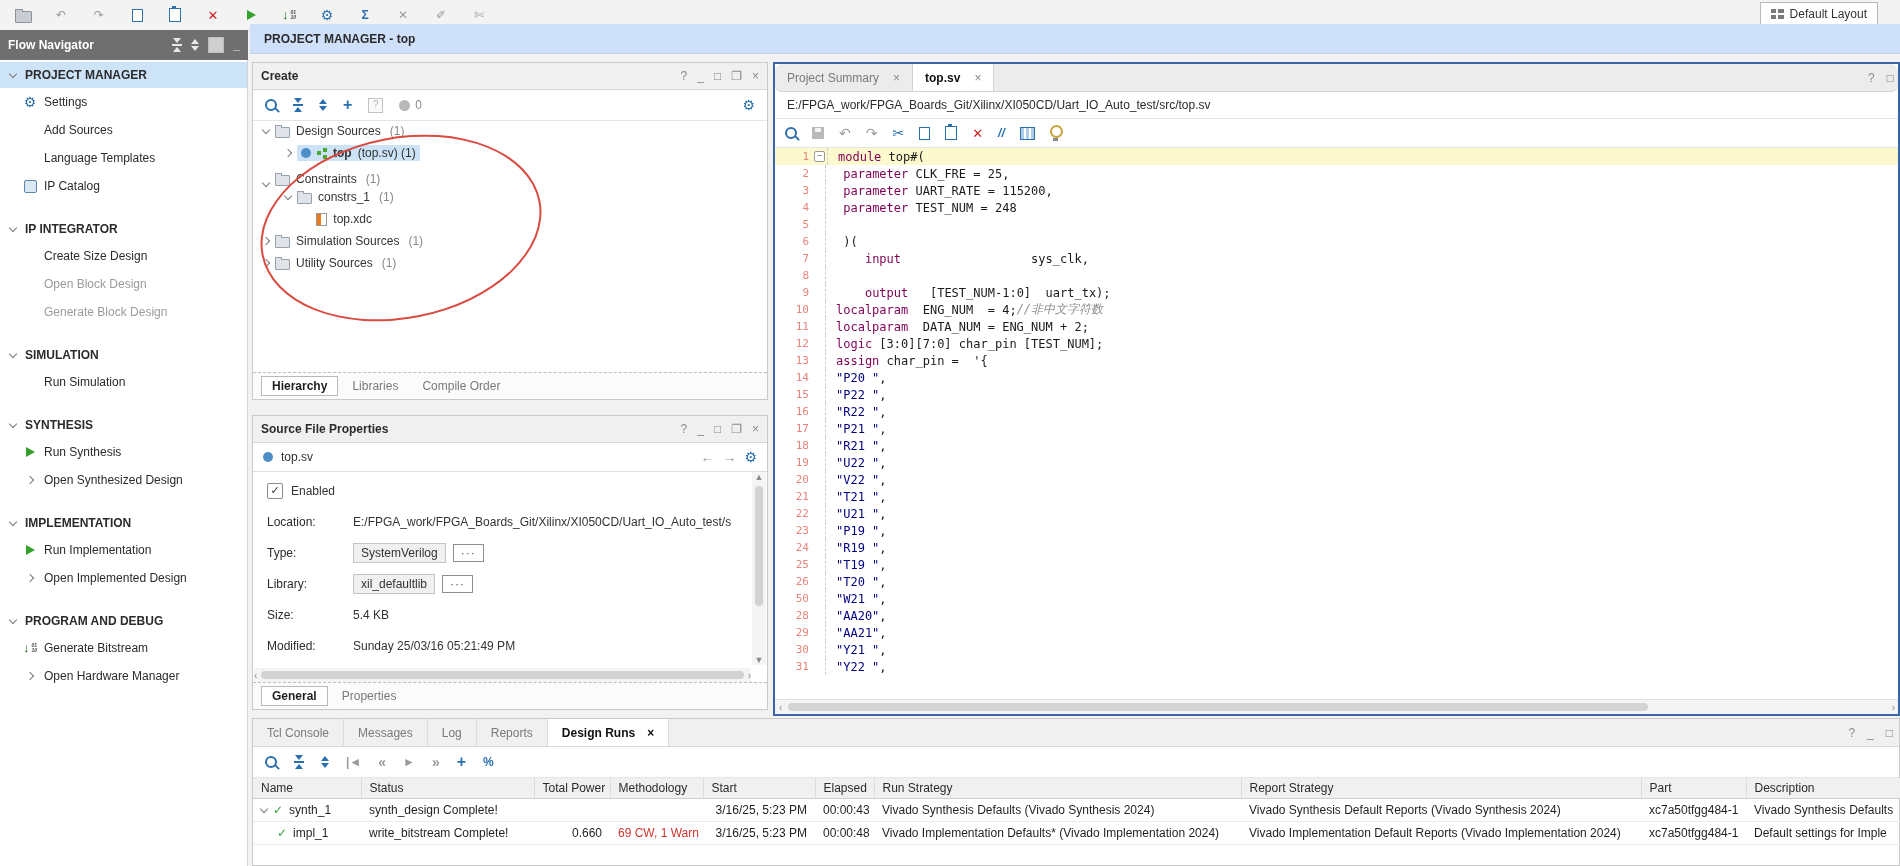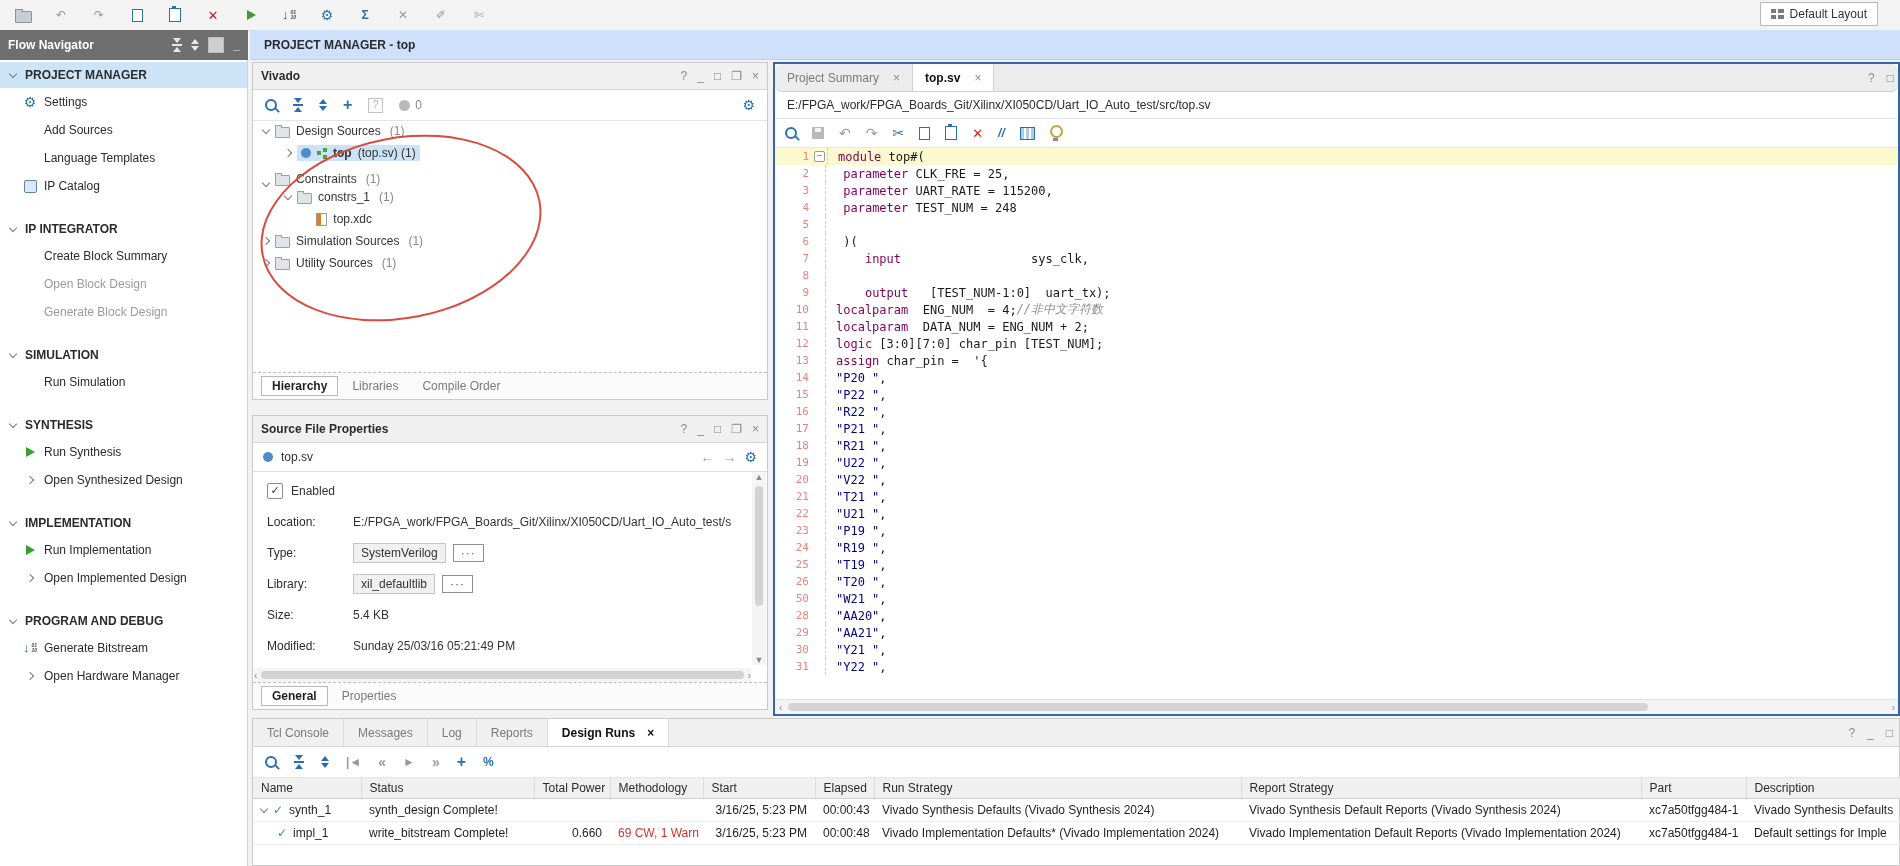--- a/index.html
+++ b/index.html
@@ -9,21 +9,21 @@
   
   #main-toolbar{position:absolute;left:0;top:0;width:1900px;height:30px;background:#f3f3f3;border-bottom:1px solid #d9d9d9;display:flex;align-items:center;}
   #toolbar-icons{display:flex;align-items:center;gap:20px;padding-left:14px;}
   #toolbar-icons .tbi{width:18px;height:18px;display:flex;align-items:center;justify-content:center;cursor:pointer;}
   #layout-selector{position:absolute;right:22px;top:2px;height:22px;background:#fff;border:1px solid #b9b9b9;display:flex;align-items:center;gap:6px;padding:0 10px;cursor:pointer;}
 
   
   #flownav-header{position:absolute;left:0;top:30px;width:248px;height:30px;background:#6f6f6f;color:#fff;font-weight:bold;display:flex;align-items:center;padding:0 8px;box-sizing:border-box;}
   #flownav-header .fn-title{flex:1;}
   #flownav-header .fn-icons{display:flex;align-items:center;gap:9px;}
-  #pm-band{position:absolute;left:250px;top:30px;width:1650px;height:30px;background:#cfe0fa;border-bottom:1px solid #c3cfe2;display:flex;align-items:center;padding-left:14px;box-sizing:border-box;font-weight:bold;color:#2b2b2b;}
+  #pm-band{position:absolute;left:250px;top:24px;width:1650px;height:30px;background:#cfe0fa;border-bottom:1px solid #c3cfe2;display:flex;align-items:center;padding-left:14px;box-sizing:border-box;font-weight:bold;color:#2b2b2b;}
 
   
   #sidebar{position:absolute;left:0;top:60px;width:248px;height:806px;background:#fff;border-right:1px solid #d4d4d4;box-sizing:border-box;overflow:hidden;}
   .fn-section{margin-top:16px;}
   .fn-section:first-child{margin-top:2px;}
   .fn-head{height:26px;display:flex;align-items:center;gap:9px;padding-left:10px;font-weight:bold;color:#2b2b2b;cursor:pointer;}
   .fn-head.sel{background:#cde4f8;}
   .fn-item{height:28px;display:flex;align-items:center;padding-left:24px;gap:8px;color:#2b2b2b;cursor:pointer;}
   .fn-item .sp{width:12px;display:flex;justify-content:center;}
   .fn-item.dis{color:#9b9b9b;}
@@ -239,21 +239,21 @@
           <span>IP Catalog</span>
         </div>
       </div>
       <div class="fn-section">
         <div class="fn-head">
           <i class="chev sm d"></i>
           <span>IP INTEGRATOR</span>
         </div>
         <div class="fn-item">
           <span class="sp"></span>
-          <span>Create Block Summary</span>
+          <span>Create Size Design</span>
         </div>
         <div class="fn-item dis">
           <span class="sp"></span>
           <span>Open Block Design</span>
         </div>
         <div class="fn-item dis">
           <span class="sp"></span>
           <span>Generate Block Design</span>
         </div>
       </div>
@@ -334,21 +334,21 @@
               <i class="chev sm r"></i>
             </span>
           </span>
           <span>Open Hardware Manager</span>
         </div>
       </div>
     </div>
 
   <div id="sources-panel" class="panel">
     <div class="phead">
-      <span class="ptitle">Vivado</span>
+      <span class="ptitle">Create</span>
       <span class="winicons">
         <span>?</span>
         <span>_</span>
         <span>□</span>
         <span>❐</span>
         <span>×</span>
       </span>
     </div>
     <div class="ptools">
       <span class="ico">

